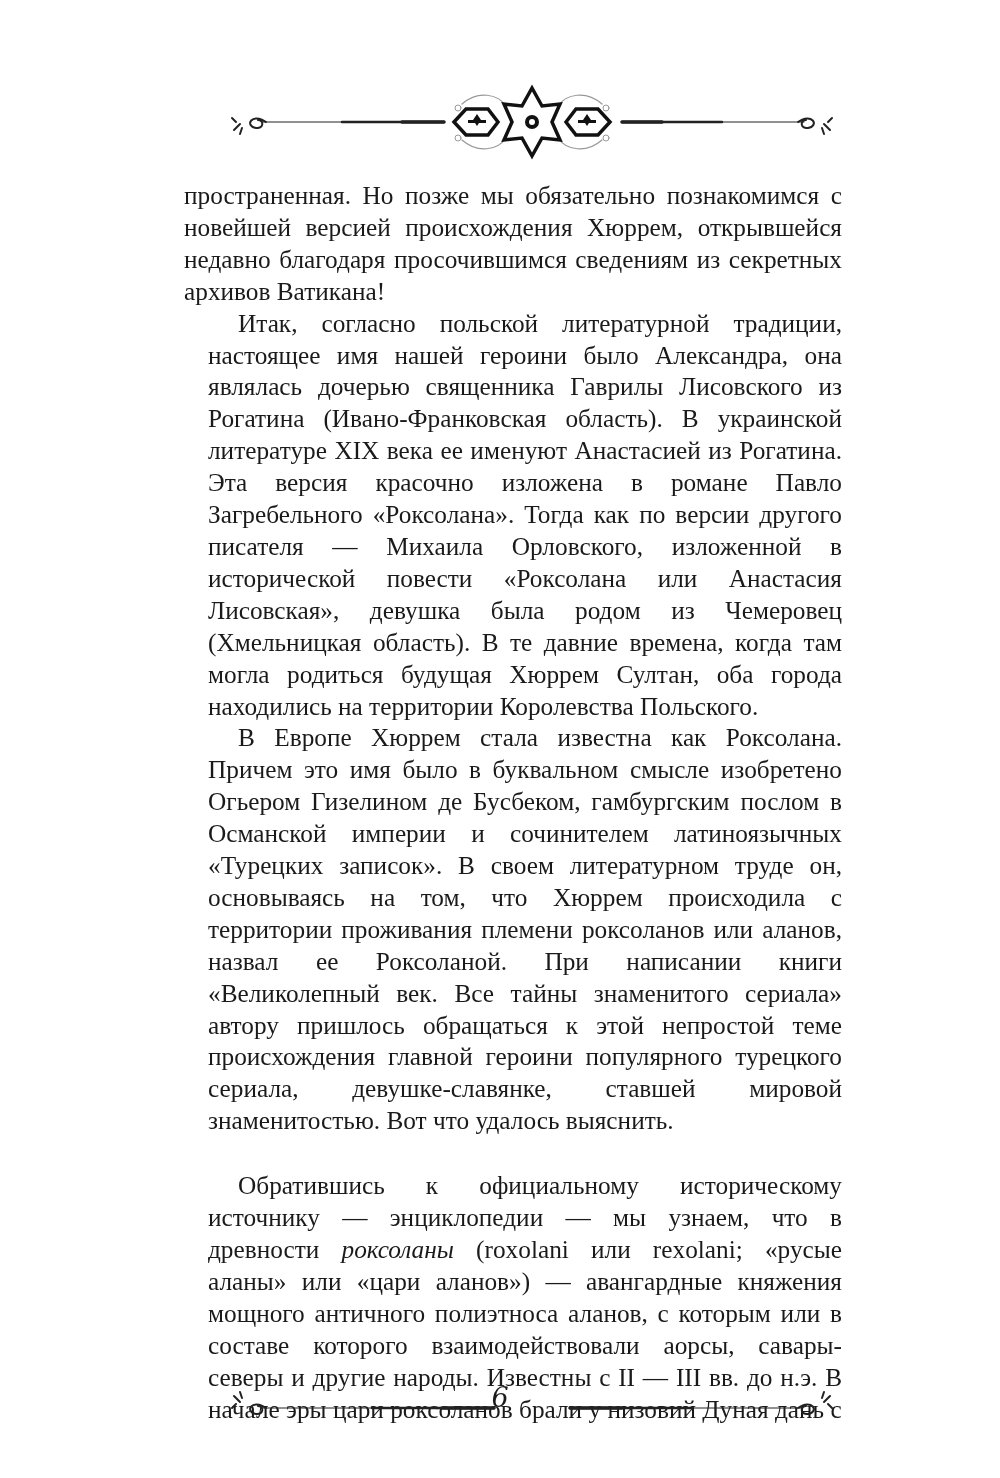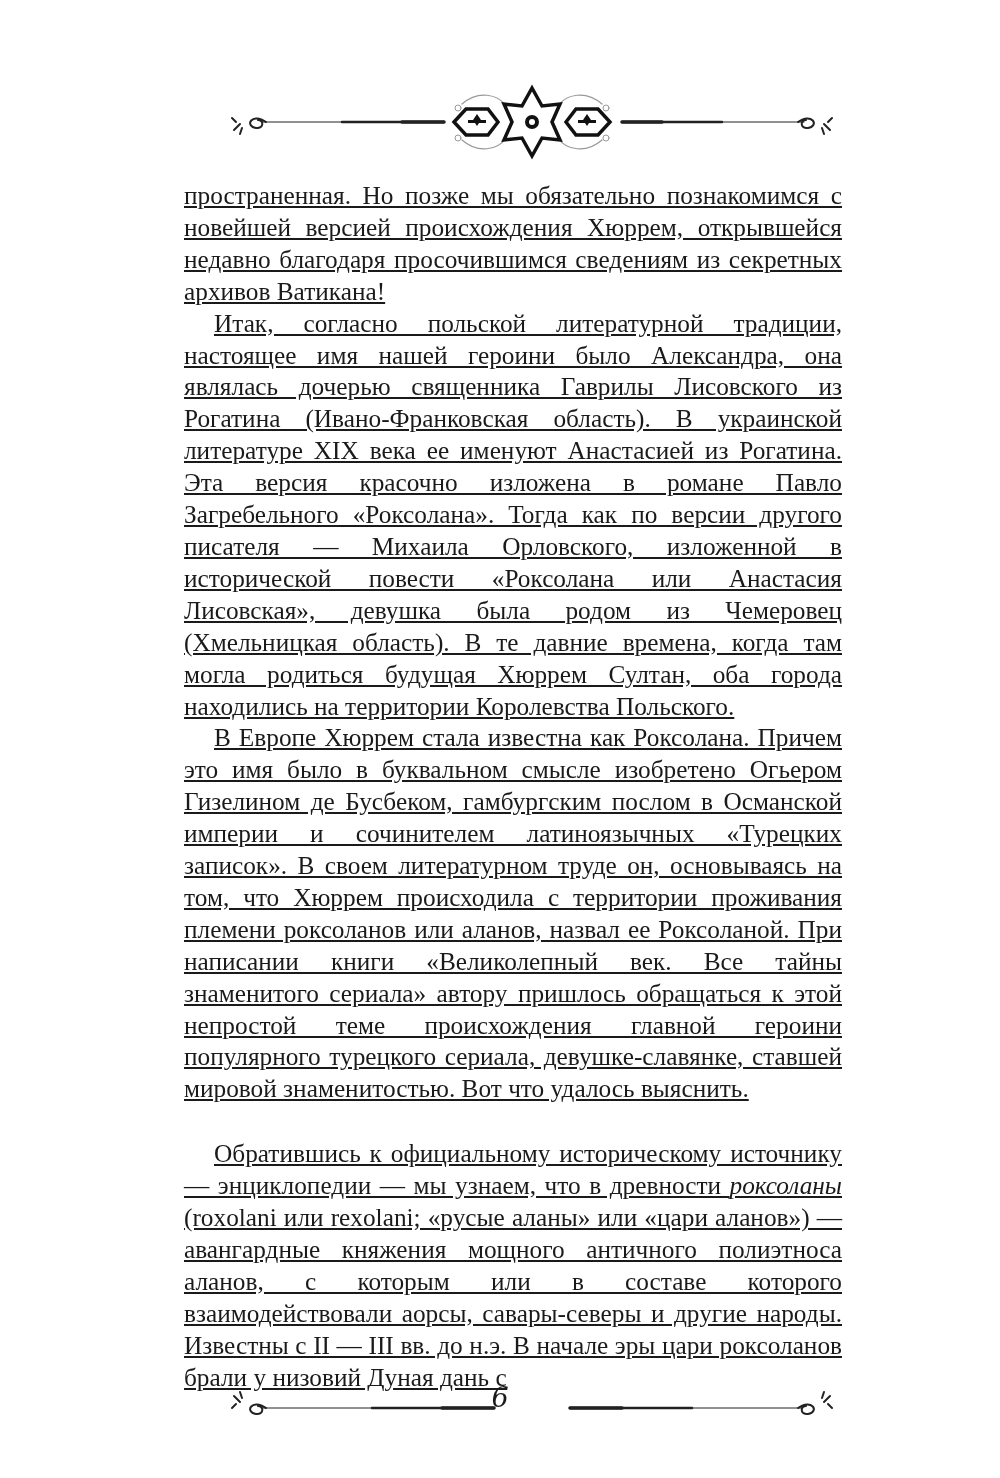--- a/index.html
+++ b/index.html
@@ -12,24 +12,24 @@
   .ornament svg { display: block; }
   .ornament-top { top: 82px; height: 80px; }
   .ornament-bottom { top: 1386px; height: 40px; }
   .page-number {
     position: absolute; left: 0; right: 0; top: 1382px; text-align: center;
     font-family: "DejaVu Serif", serif; font-style: italic; font-size: 27px; color: #1a1a1a;
   }
   .text-block {
     position: absolute; left: 184px; width: 658px; top: 180px;
     font-family: "Liberation Serif", serif; font-size: 25.3px; line-height: 31.9px;
-    text-align: justify; hyphens: manual; color: #1a1a1a; text-decoration: underline;
+    text-align: justify; hyphens: manual; color: #1a1a1a;
   }
   .text-block p { margin: 0; text-indent: 0; }
-  .text-block p.indent { text-indent: 30px; }
+  .text-block p.indent { text-indent: 30px; margin-left: 24px; }
   .text-block p.section-start { margin-top: 33px; }
   .text-block em { font-style: italic; }
 </style>
 </head>
 <body>
 
 <div class="page">
 
   <div class="ornament ornament-top">
     <svg width="620" height="80" viewBox="0 0 620 80">

